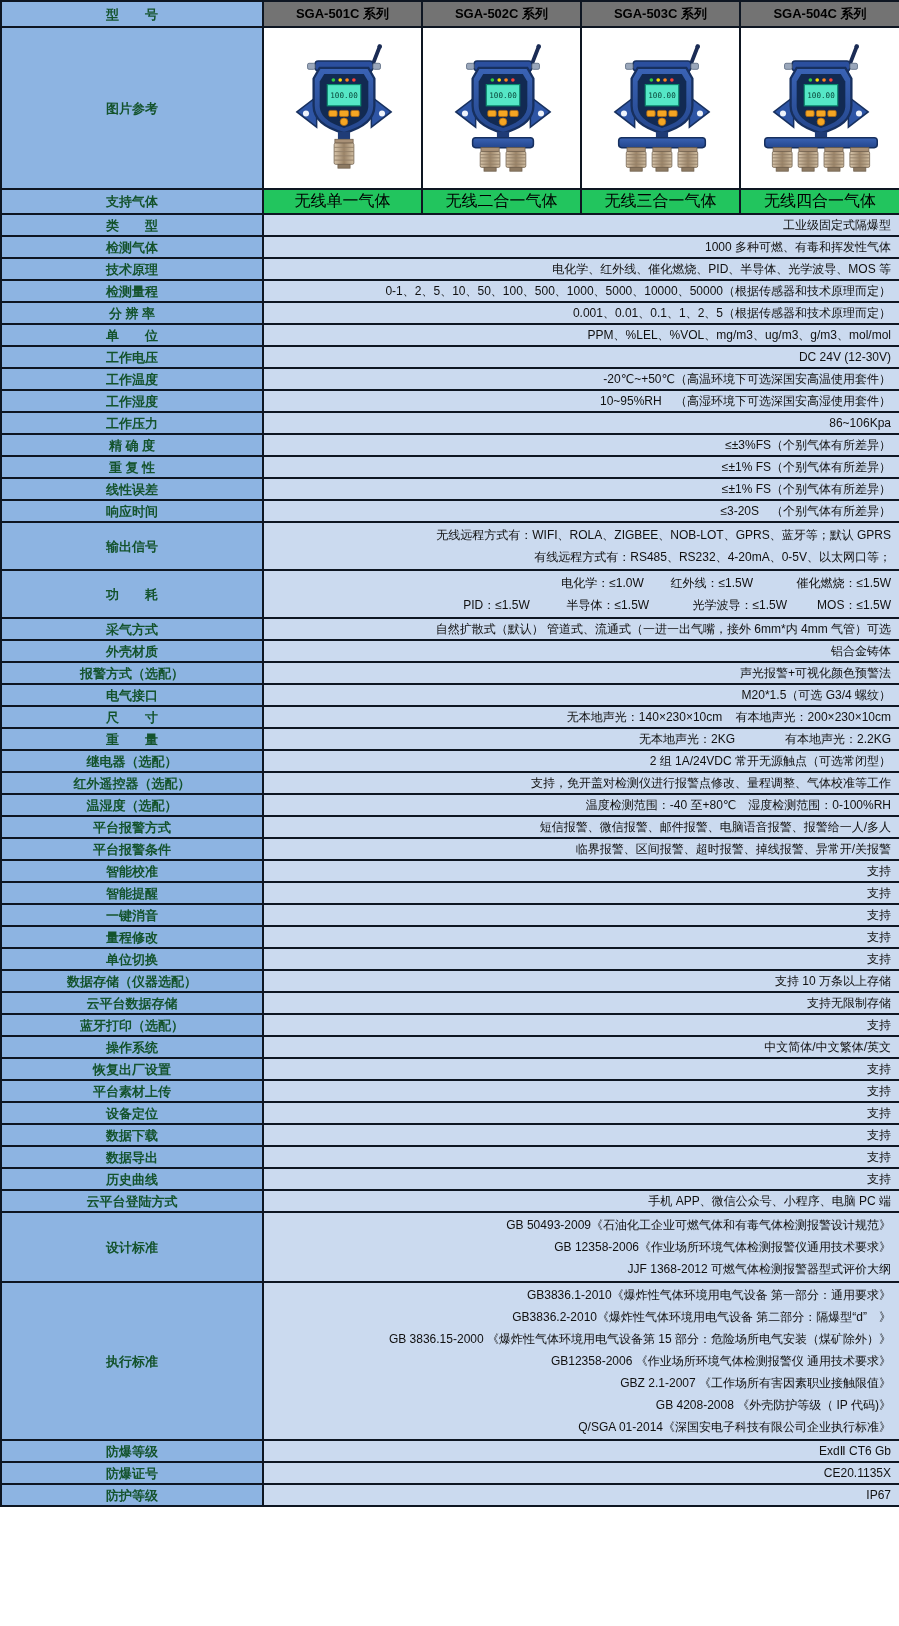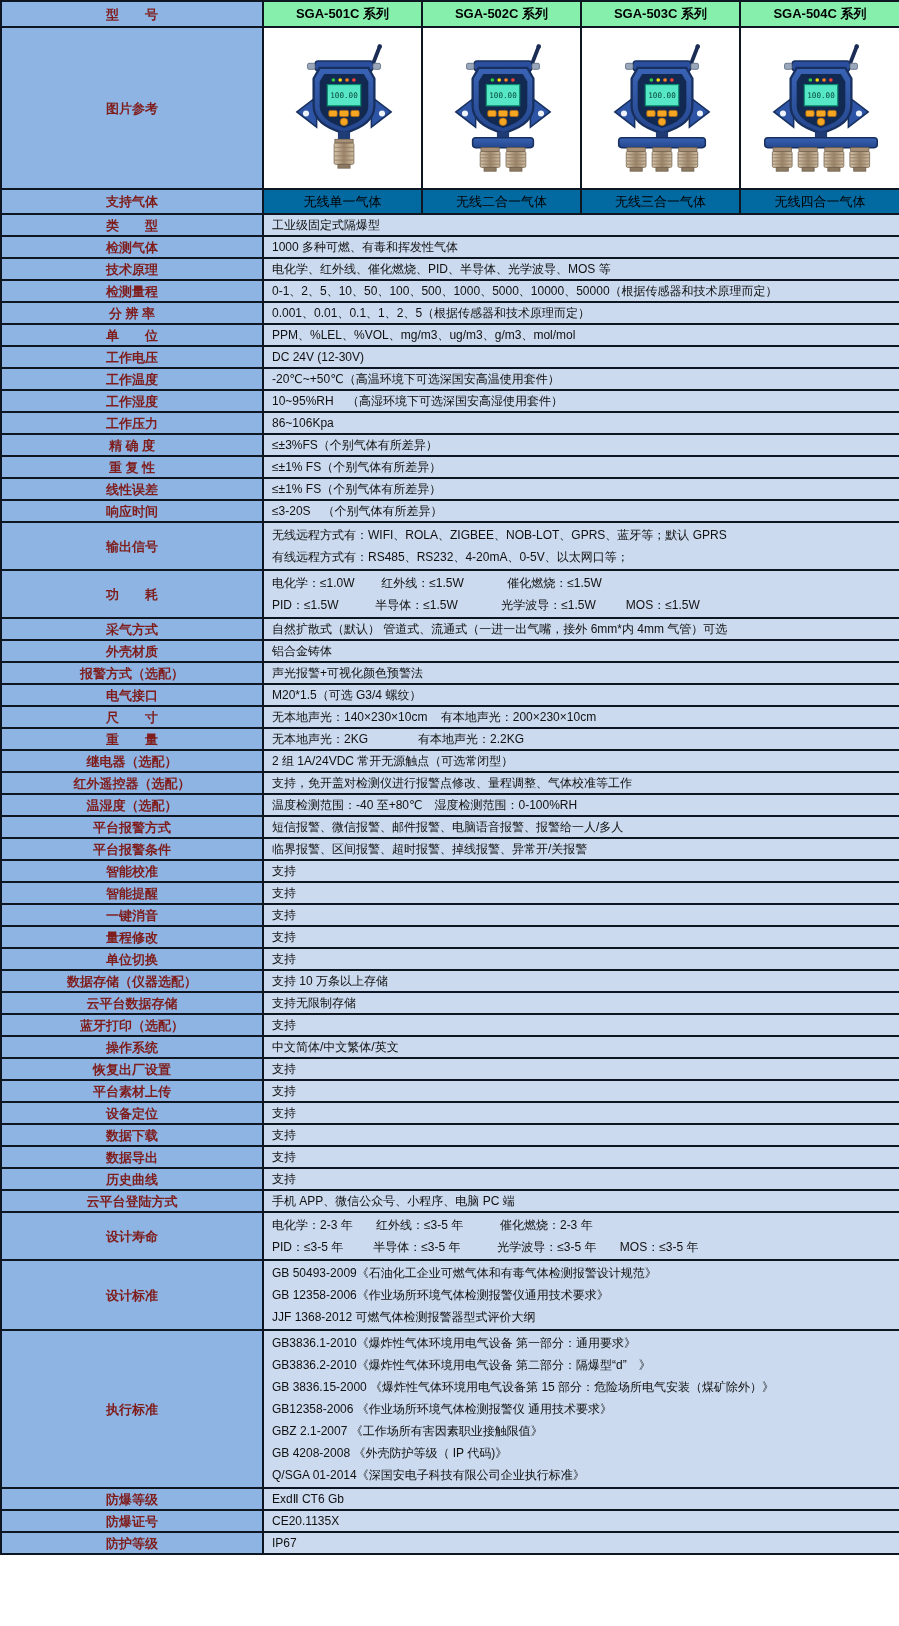--- a/index.html
+++ b/index.html
@@ -1,34 +1,34 @@
 <!DOCTYPE html>
 <html><head>
 <meta charset="utf-8">
 <style>
   html,body{margin:0;padding:0;background:#ffffff;}
   body{width:899px;font-family:"Liberation Sans","DejaVu Sans",sans-serif;}
   table.spec{width:899px;border-collapse:collapse;table-layout:fixed;}
   table.spec td{border:2px solid #0e1622;overflow:hidden;}
   .label-cell{
-    background:#8DB4E2;color:#7f1d1d;font-weight:bold;font-size:13px;
+    background:#8DB4E2;color:#14532d;font-weight:bold;font-size:13px;
     text-align:center;vertical-align:middle;white-space:pre-wrap;
     padding:1px 2px;height:18px;line-height:17px;
   }
   .value-cell{
-    background:#CBDAEF;color:#101010;font-size:12px;text-align:left;
+    background:#CBDAEF;color:#101010;font-size:12px;text-align:right;
     vertical-align:middle;padding:1px 8px;height:18px;line-height:16px;
     white-space:pre-wrap;
   }
   .model-cell{
-    background:#86efac;color:#000;font-weight:bold;font-size:13px;
+    background:#737373;color:#000;font-weight:bold;font-size:13px;
     text-align:center;vertical-align:middle;height:22px;
   }
   .img-cell{background:#ffffff;text-align:center;vertical-align:middle;height:152px;padding:4px;}
-  .gas-cell{background:#0369a1;font-size:13px;text-align:center;vertical-align:middle;height:21px;}
+  .gas-cell{background:#22c55e;font-size:16px;text-align:center;vertical-align:middle;height:21px;}
   .cell-line{line-height:22px;white-space:pre-wrap;}
   .device-slot svg{display:block;margin:0 auto;}
 </style>
 </head>
 <body>
 
 <table class="spec">
   <colgroup>
     <col style="width:262px">
       <col style="width:159px">
@@ -443,24 +443,20 @@
       </tr>
       <tr>
         <td class="label-cell">历史曲线</td>
         <td class="value-cell" colspan="4">支持</td>
       </tr>
       <tr>
         <td class="label-cell">云平台登陆方式</td>
         <td class="value-cell" colspan="4">手机 APP、微信公众号、小程序、电脑 PC 端</td>
       </tr>
       <tr>
-        <td class="label-cell">设计寿命</td>
-        <td class="value-cell" colspan="4"><div class="cell-line">电化学：2-3 年       红外线：≤3-5 年           催化燃烧：2-3 年</div><div class="cell-line">PID：≤3-5 年         半导体：≤3-5 年           光学波导：≤3-5 年       MOS：≤3-5 年</div></td>
-      </tr>
-      <tr>
         <td class="label-cell">设计标准</td>
         <td class="value-cell" colspan="4"><div class="cell-line">GB 50493-2009《石油化工企业可燃气体和有毒气体检测报警设计规范》</div><div class="cell-line">GB 12358-2006《作业场所环境气体检测报警仪通用技术要求》</div><div class="cell-line">JJF 1368-2012 可燃气体检测报警器型式评价大纲</div></td>
       </tr>
       <tr>
         <td class="label-cell">执行标准</td>
         <td class="value-cell" colspan="4"><div class="cell-line">GB3836.1-2010《爆炸性气体环境用电气设备 第一部分：通用要求》</div><div class="cell-line">GB3836.2-2010《爆炸性气体环境用电气设备 第二部分：隔爆型“d”　》</div><div class="cell-line">GB 3836.15-2000 《爆炸性气体环境用电气设备第 15 部分：危险场所电气安装（煤矿除外）》</div><div class="cell-line">GB12358-2006 《作业场所环境气体检测报警仪 通用技术要求》</div><div class="cell-line">GBZ 2.1-2007 《工作场所有害因素职业接触限值》</div><div class="cell-line">GB 4208-2008 《外壳防护等级（ IP 代码)》</div><div class="cell-line">Q/SGA 01-2014《深国安电子科技有限公司企业执行标准》</div></td>
       </tr>
       <tr>
         <td class="label-cell">防爆等级</td>
         <td class="value-cell" colspan="4">ExdⅡ CT6 Gb</td>

